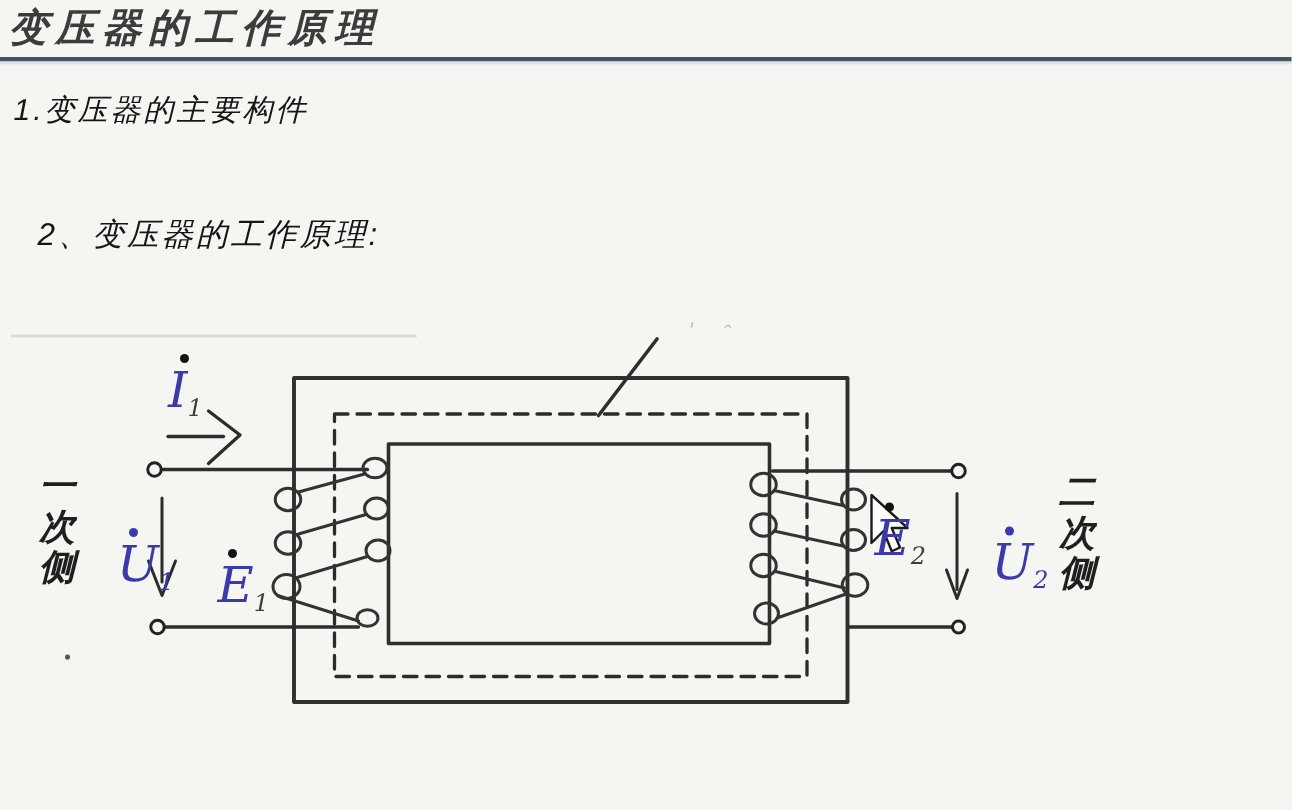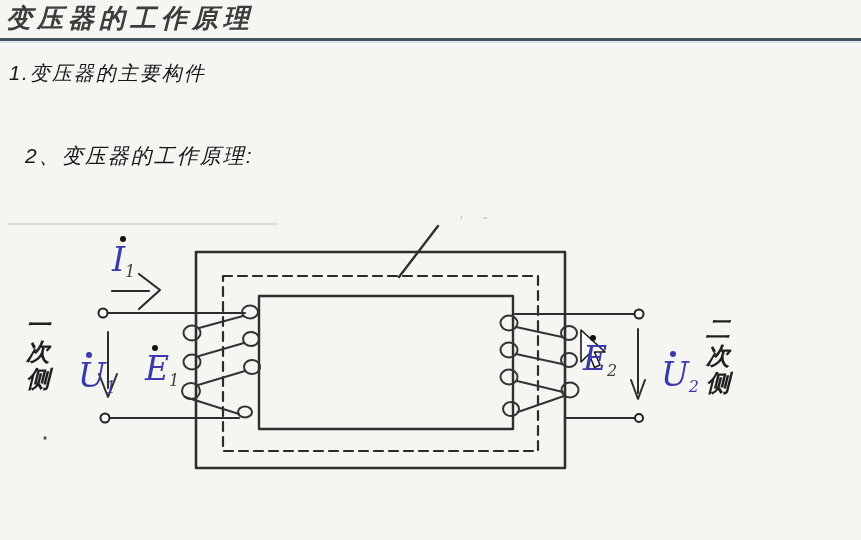--- a/index.html
+++ b/index.html
@@ -137,21 +137,21 @@
   <div class="qlabel" style="left:112px;top:236px;">
     <span class="dot dot-black" style="left:8px;"></span>
     <span class="letter">I</span><span class="sub">1</span>
   </div>
 
   <div class="qlabel" style="left:78px;top:352px;">
     <span class="dot dot-blue" style="left:8px;"></span>
     <span class="letter">U</span><span class="sub sub-blue">1</span>
   </div>
 
-  <div class="qlabel" style="left:145px;top:345px;">
+  <div class="qlabel" style="left:145px;top:366px;">
     <span class="dot dot-black" style="left:7px;"></span>
     <span class="letter">E</span><span class="sub">1</span>
   </div>
 
   <div class="qlabel" style="left:583px;top:335px;">
     <span class="dot dot-black" style="left:7px;"></span>
     <span class="letter">E</span><span class="sub">2</span>
   </div>
 
   <div class="qlabel" style="left:661px;top:351px;">

